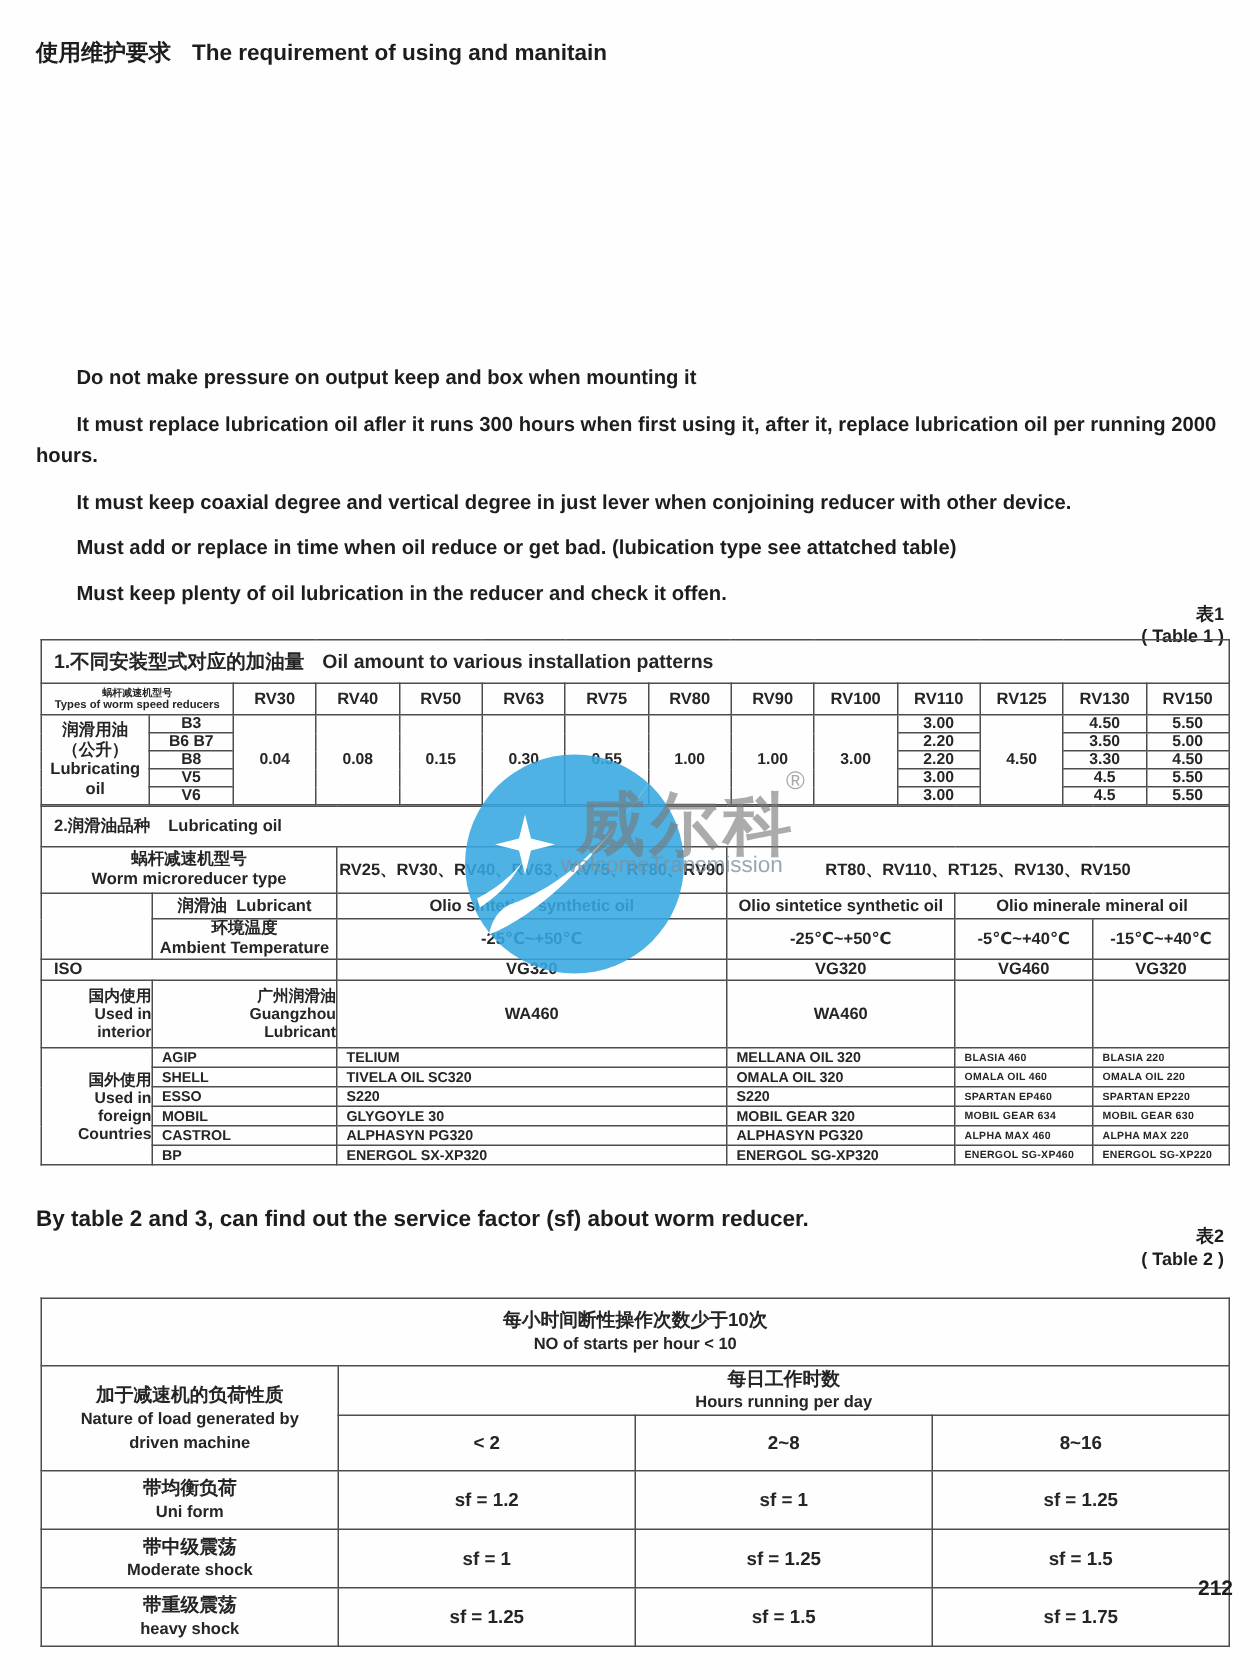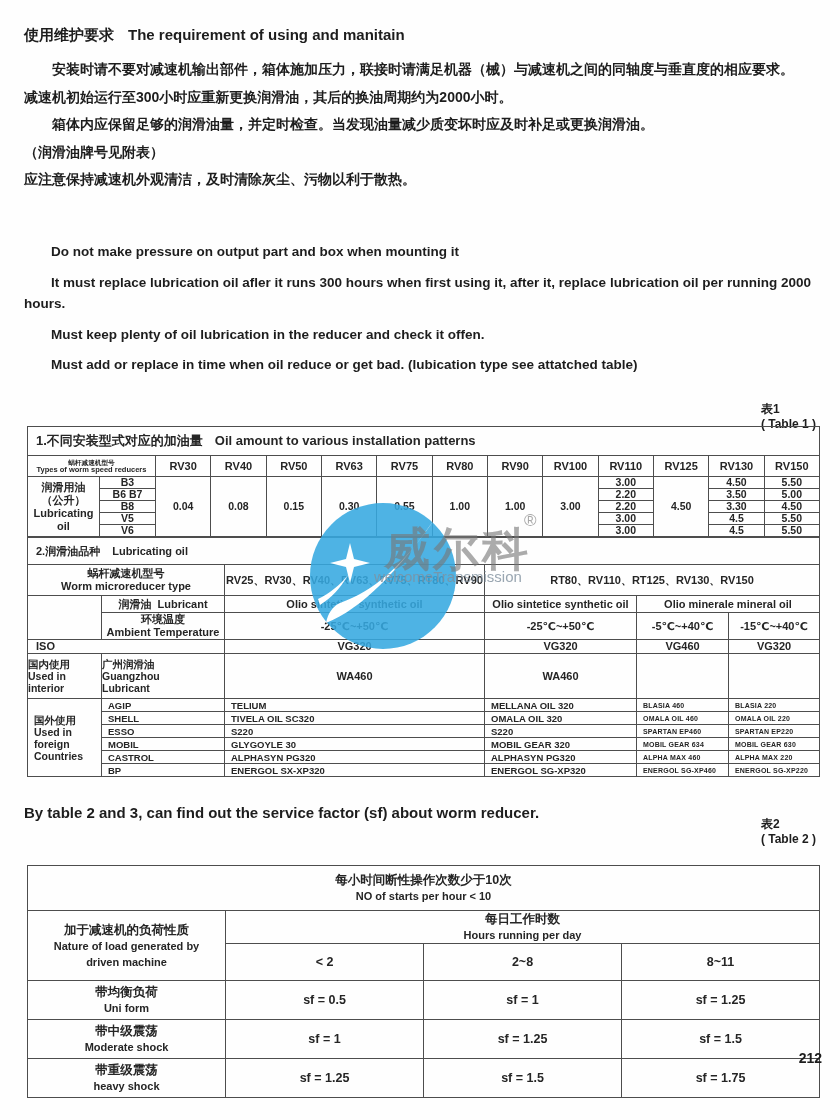--- a/index.html
+++ b/index.html
@@ -8,21 +8,21 @@
 
   
   .title{position:absolute;top:26px;left:24px;font-size:15px;font-weight:bold;white-space:nowrap;text-align:center;}
   .title .en{margin-left:14px;}
   .zh-block{position:absolute;top:56px;left:24px;width:790px;font-size:14px;font-weight:bold;}
   .zh-block p{margin:0;line-height:27.5px;}
   .p-indent{text-indent:2em;}
   .en-block{position:absolute;top:241px;left:24px;width:790px;font-size:13.5px;font-weight:bold;}
   .en-block p{margin:0 0 9px;line-height:21.5px;text-indent:2em;}
 
-  .tbl-tag{position:absolute;right:24px;text-align:left;font-size:12px;font-weight:bold;line-height:15px;}
+  .tbl-tag{position:absolute;right:24px;text-align:right;font-size:12px;font-weight:bold;line-height:15px;}
   #tag1{top:402px;} #tag2{top:817px;}
 
   .sf-heading{position:absolute;top:800px;left:24px;width:700px;font-weight:bold;}
   .sf-heading .zh{font-size:15px;line-height:24px;}
   .sf-heading .en{font-size:15px;line-height:26px;}
 
   .pagenum{position:absolute;top:1050px;right:18px;font-size:14px;font-weight:bold;}
 
   
   table{border-collapse:collapse;table-layout:fixed;}
@@ -43,21 +43,21 @@
 
   .t1b td{font-size:11px;line-height:13px;}
   .line{display:block;}
   .row-type td{height:30px;}
   .row-lub td{height:16px;}
   .row-amb td{height:26px;}
   .row-iso td{height:13px;}
   .row-dom td{height:44px;}
   .frow td{height:12px;font-size:9.5px;line-height:11px;text-align:left;padding-left:6px;}
   .frow .tiny{font-size:7px;letter-spacing:.2px;}
-  .flabel span{display:block;font-size:10.5px;line-height:12px;text-align:left;}
+  .flabel span{display:block;font-size:10.5px;line-height:12px;text-align:right;}
   .left-cell{text-align:left;padding-left:8px;}
 
   .t2 td{font-size:12px;line-height:16px;}
   .t2 .zh-line{display:block;font-size:12.5px;}
   .t2 .en-line{display:block;font-size:11px;}
   .t2 .hdrA td{height:44px;}
   .t2 .hdrB td{height:26px;}
   .t2 .hdrC td{height:36px;font-size:12.5px;}
   .t2 .drow td{height:38px;}
   .t2 .sfval{font-size:12.5px;}
@@ -73,33 +73,27 @@
 </style>
 </head>
 <body>
 
 <div class="page">
 
   <div class="title">
     <span class="zh">使用维护要求</span><span class="en">The requirement of using and manitain</span>
   </div>
 
-  <div class="zh-block">
-    <p class="p-indent">安装时请不要对减速机输出部件，箱体施加压力，联接时请满足机器（械）与减速机之间的同轴度与垂直度的相应要求。</p>
-    <p>减速机初始运行至300小时应重新更换润滑油，其后的换油周期约为2000小时。</p>
-    <p class="p-indent">箱体内应保留足够的润滑油量，并定时检查。当发现油量减少质变坏时应及时补足或更换润滑油。</p>
-    <p>（润滑油牌号见附表）</p>
-    <p>应注意保持减速机外观清洁，及时清除灰尘、污物以利于散热。</p>
-  </div>
 
   <div class="en-block">
-    <p>Do not make pressure on output part and box when mounting it</p>
+    <p>Do not make pressure on output keep and box when mounting it</p>
     <p>It must replace lubrication oil afler it runs 300 hours when first using it, after it, replace lubrication oil per running 2000 hours.</p>
+    <p>It must keep coaxial degree and vertical degree in just lever when conjoining reducer with other device.</p>
+    <p>Must add or replace in time when oil reduce or get bad. (lubication type see attatched table)</p>
     <p>Must keep plenty of oil lubrication in the reducer and check it offen.</p>
-    <p>Must add or replace in time when oil reduce or get bad. (lubication type see attatched table)</p>
   </div>
 
   <div class="tbl-tag" id="tag1">
     <span class="line">表1</span>
     <span class="line">( Table 1 )</span>
   </div>
 
   <div class="t-wrap1">
     <table class="t1a">
       <colgroup>
@@ -326,28 +320,28 @@
           <span class="en-line">driven machine</span>
         </td>
         <td colspan="3">
           <span class="zh-line">每日工作时数</span>
           <span class="en-line">Hours running per day</span>
         </td>
       </tr>
       <tr class="hdrC">
         <td>&lt; 2</td>
         <td>2~8</td>
-        <td>8~11</td>
+        <td>8~16</td>
       </tr>
       <tr class="drow">
         <td>
           <span class="zh-line">带均衡负荷</span>
           <span class="en-line">Uni form</span>
         </td>
-        <td class="sfval">sf = 0.5</td>
+        <td class="sfval">sf = 1.2</td>
         <td class="sfval">sf = 1</td>
         <td class="sfval">sf = 1.25</td>
       </tr>
       <tr class="drow">
         <td>
           <span class="zh-line">带中级震荡</span>
           <span class="en-line">Moderate shock</span>
         </td>
         <td class="sfval">sf = 1</td>
         <td class="sfval">sf = 1.25</td>

